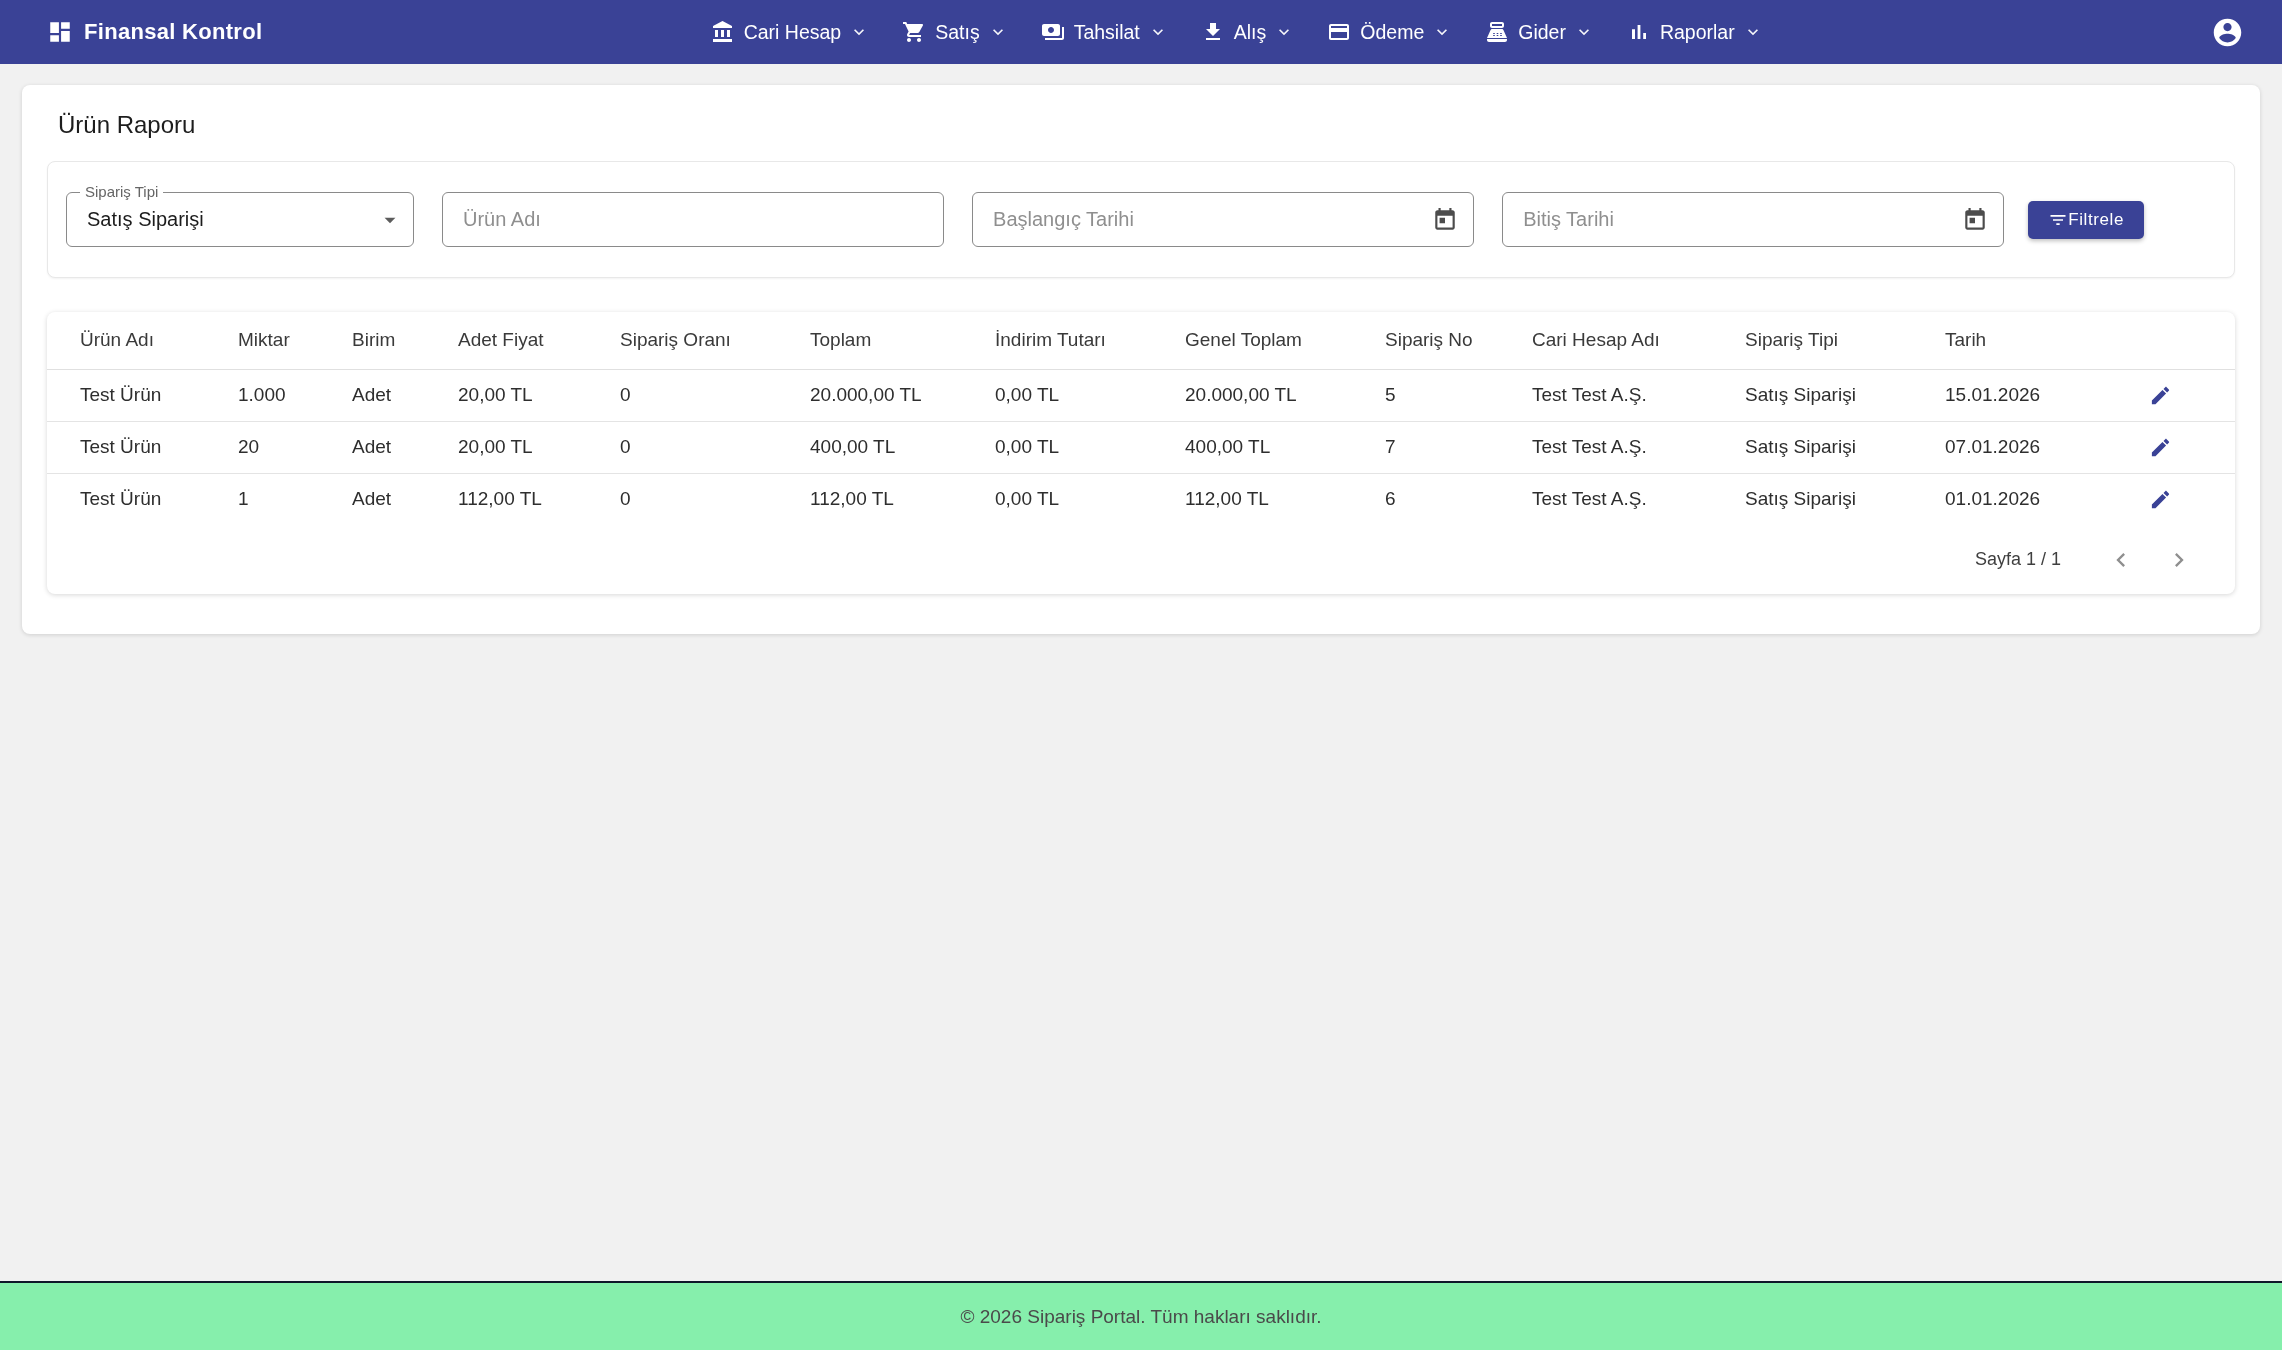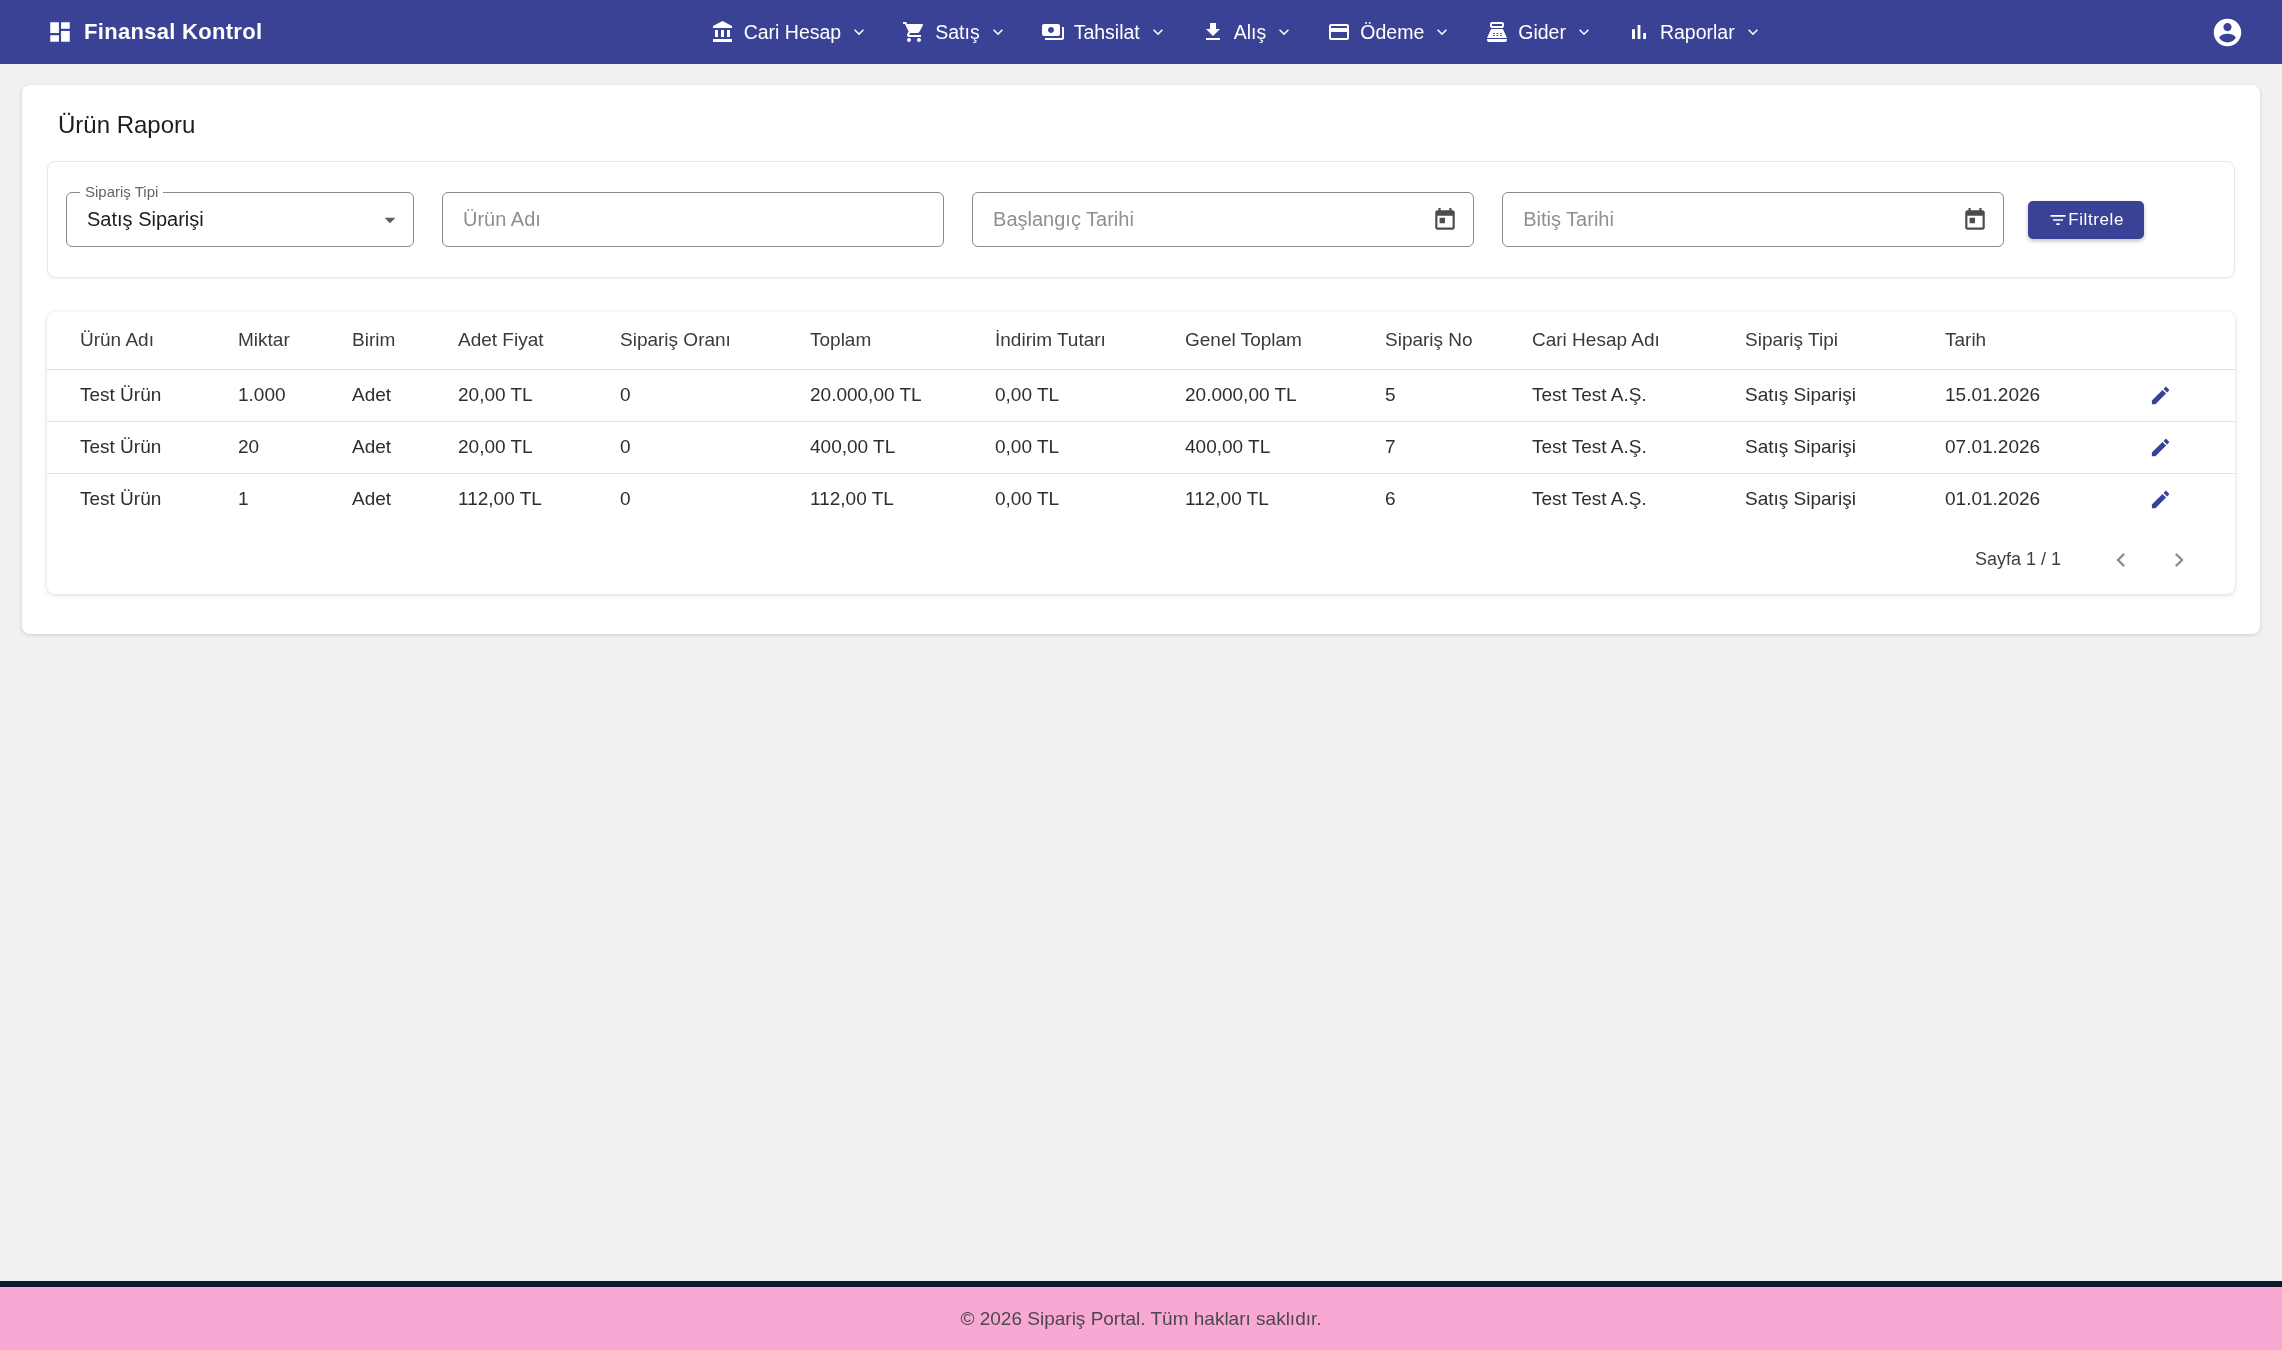--- a/index.html
+++ b/index.html
@@ -110,23 +110,23 @@
     padding-right:34px; gap:14px;
   }
   .pag-label { font-size:18px; color:#3f3f3f; margin-right:24px; }
   .pag-btn {
     width:44px; height:44px; border-radius:50%; color:#8f8f8f;
     display:flex; align-items:center; justify-content:center;
   }
 
   
   .footer {
-    flex:0 0 69px; height:69px; border-top:6px solid #0f172a;
+    flex:0 0 69px; height:69px; border-top:2px solid #0f172a;
     display:flex; align-items:center; justify-content:center;
-    font-size:19px; color:#4a4a4a; background:#f9a8d4;
+    font-size:19px; color:#4a4a4a; background:#86efac;
   }
 </style>
 </head>
 <body>
 
 <svg width="0" height="0" style="position:absolute" aria-hidden="true">
   <defs>
     <symbol id="i-dashboard" viewBox="0 0 24 24">
         <path d="M3 13h8V3H3v10zm0 8h8v-6H3v6zm10 0h8V11h-8v10zm0-18v6h8V3h-8z"></path>
       </symbol>

